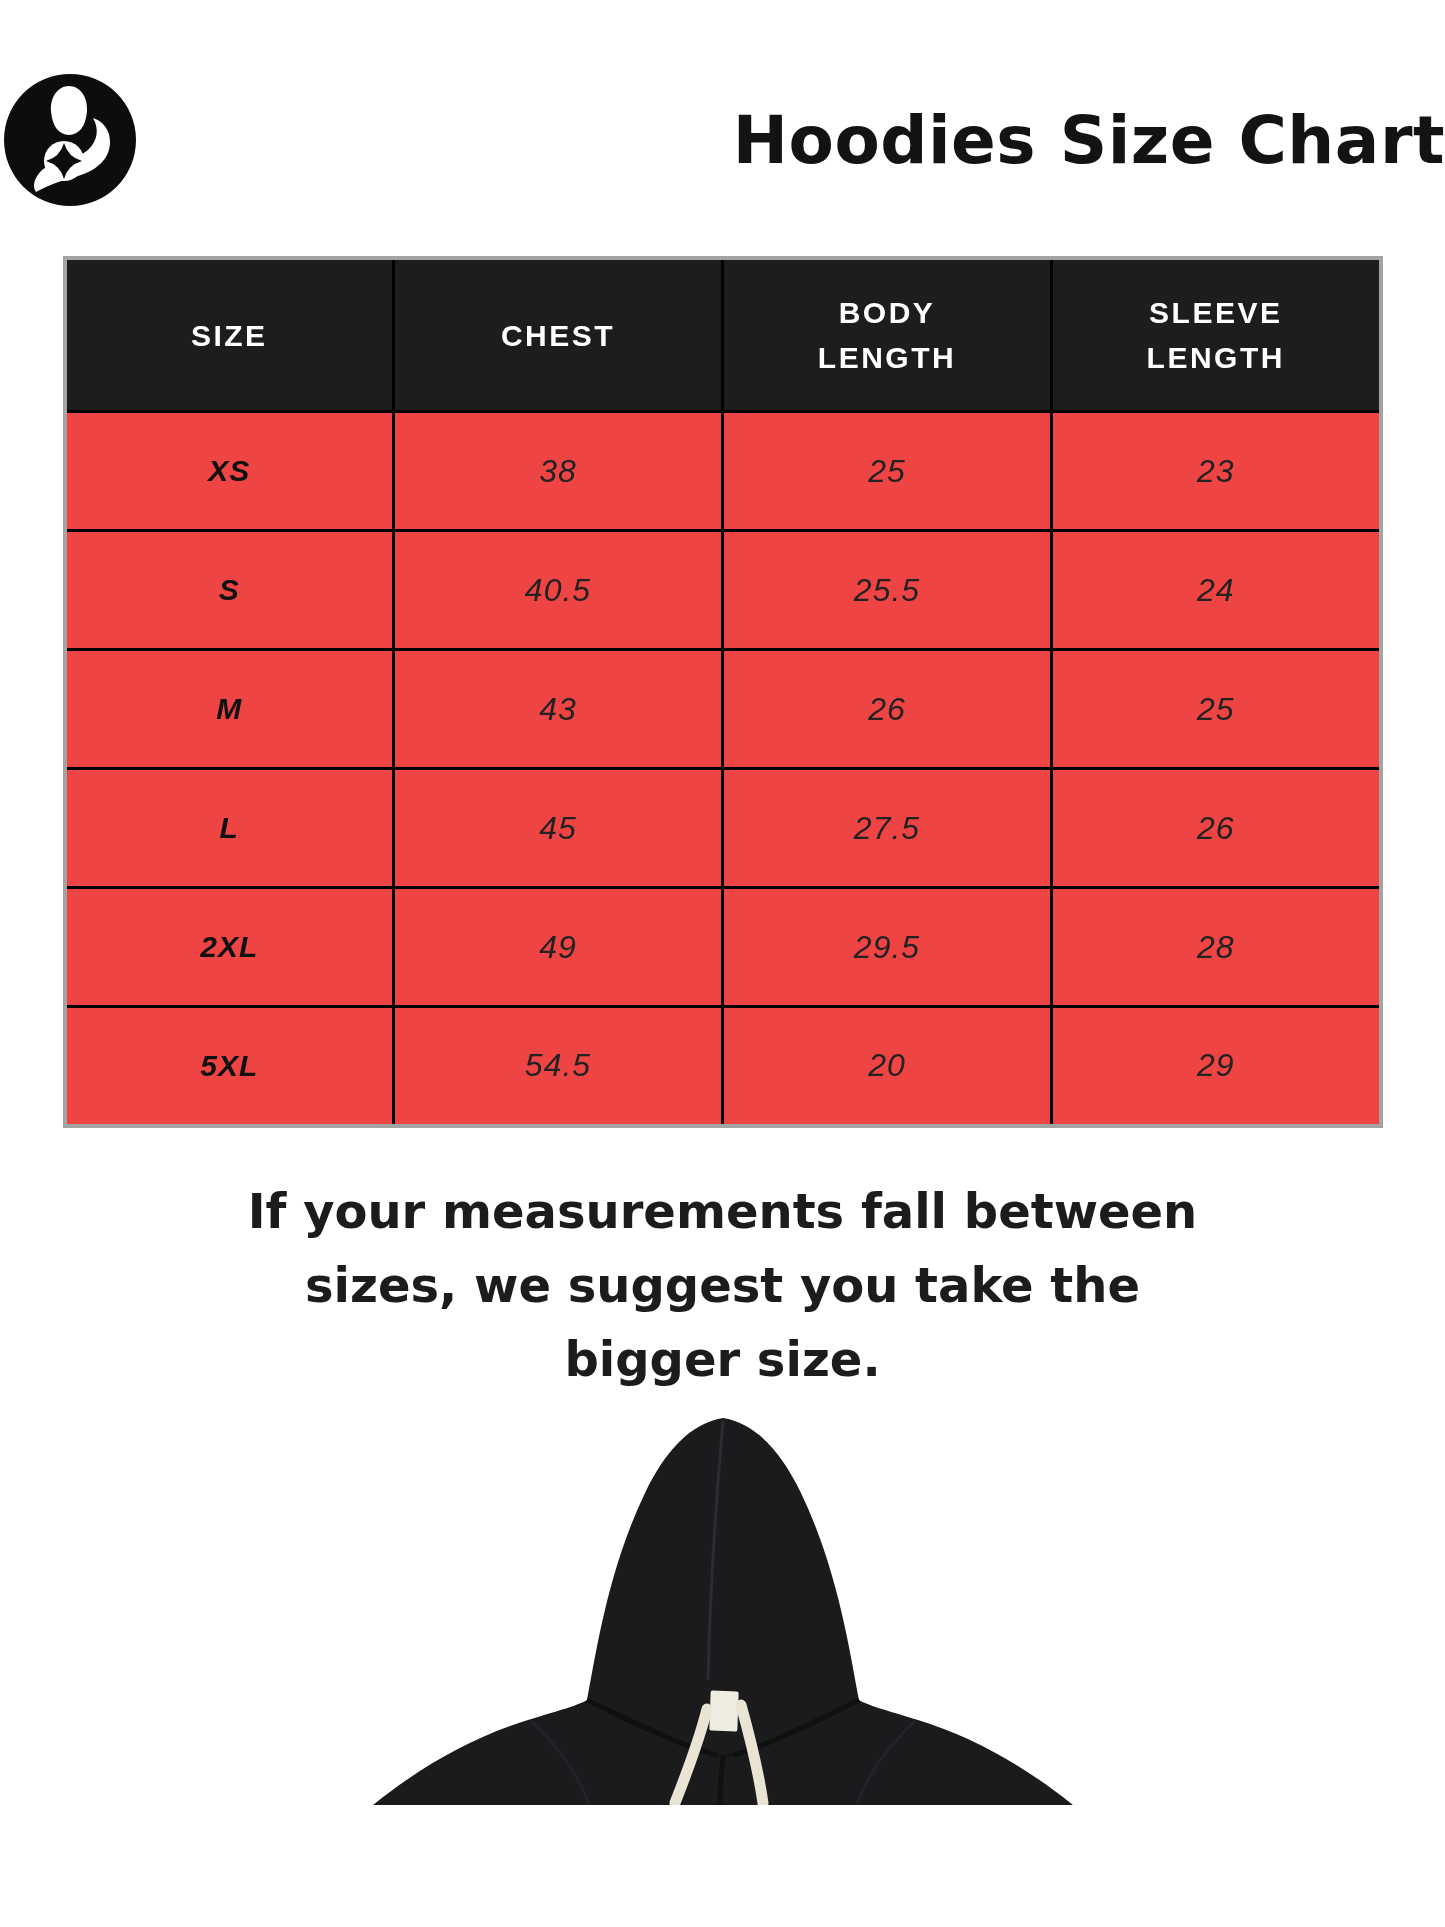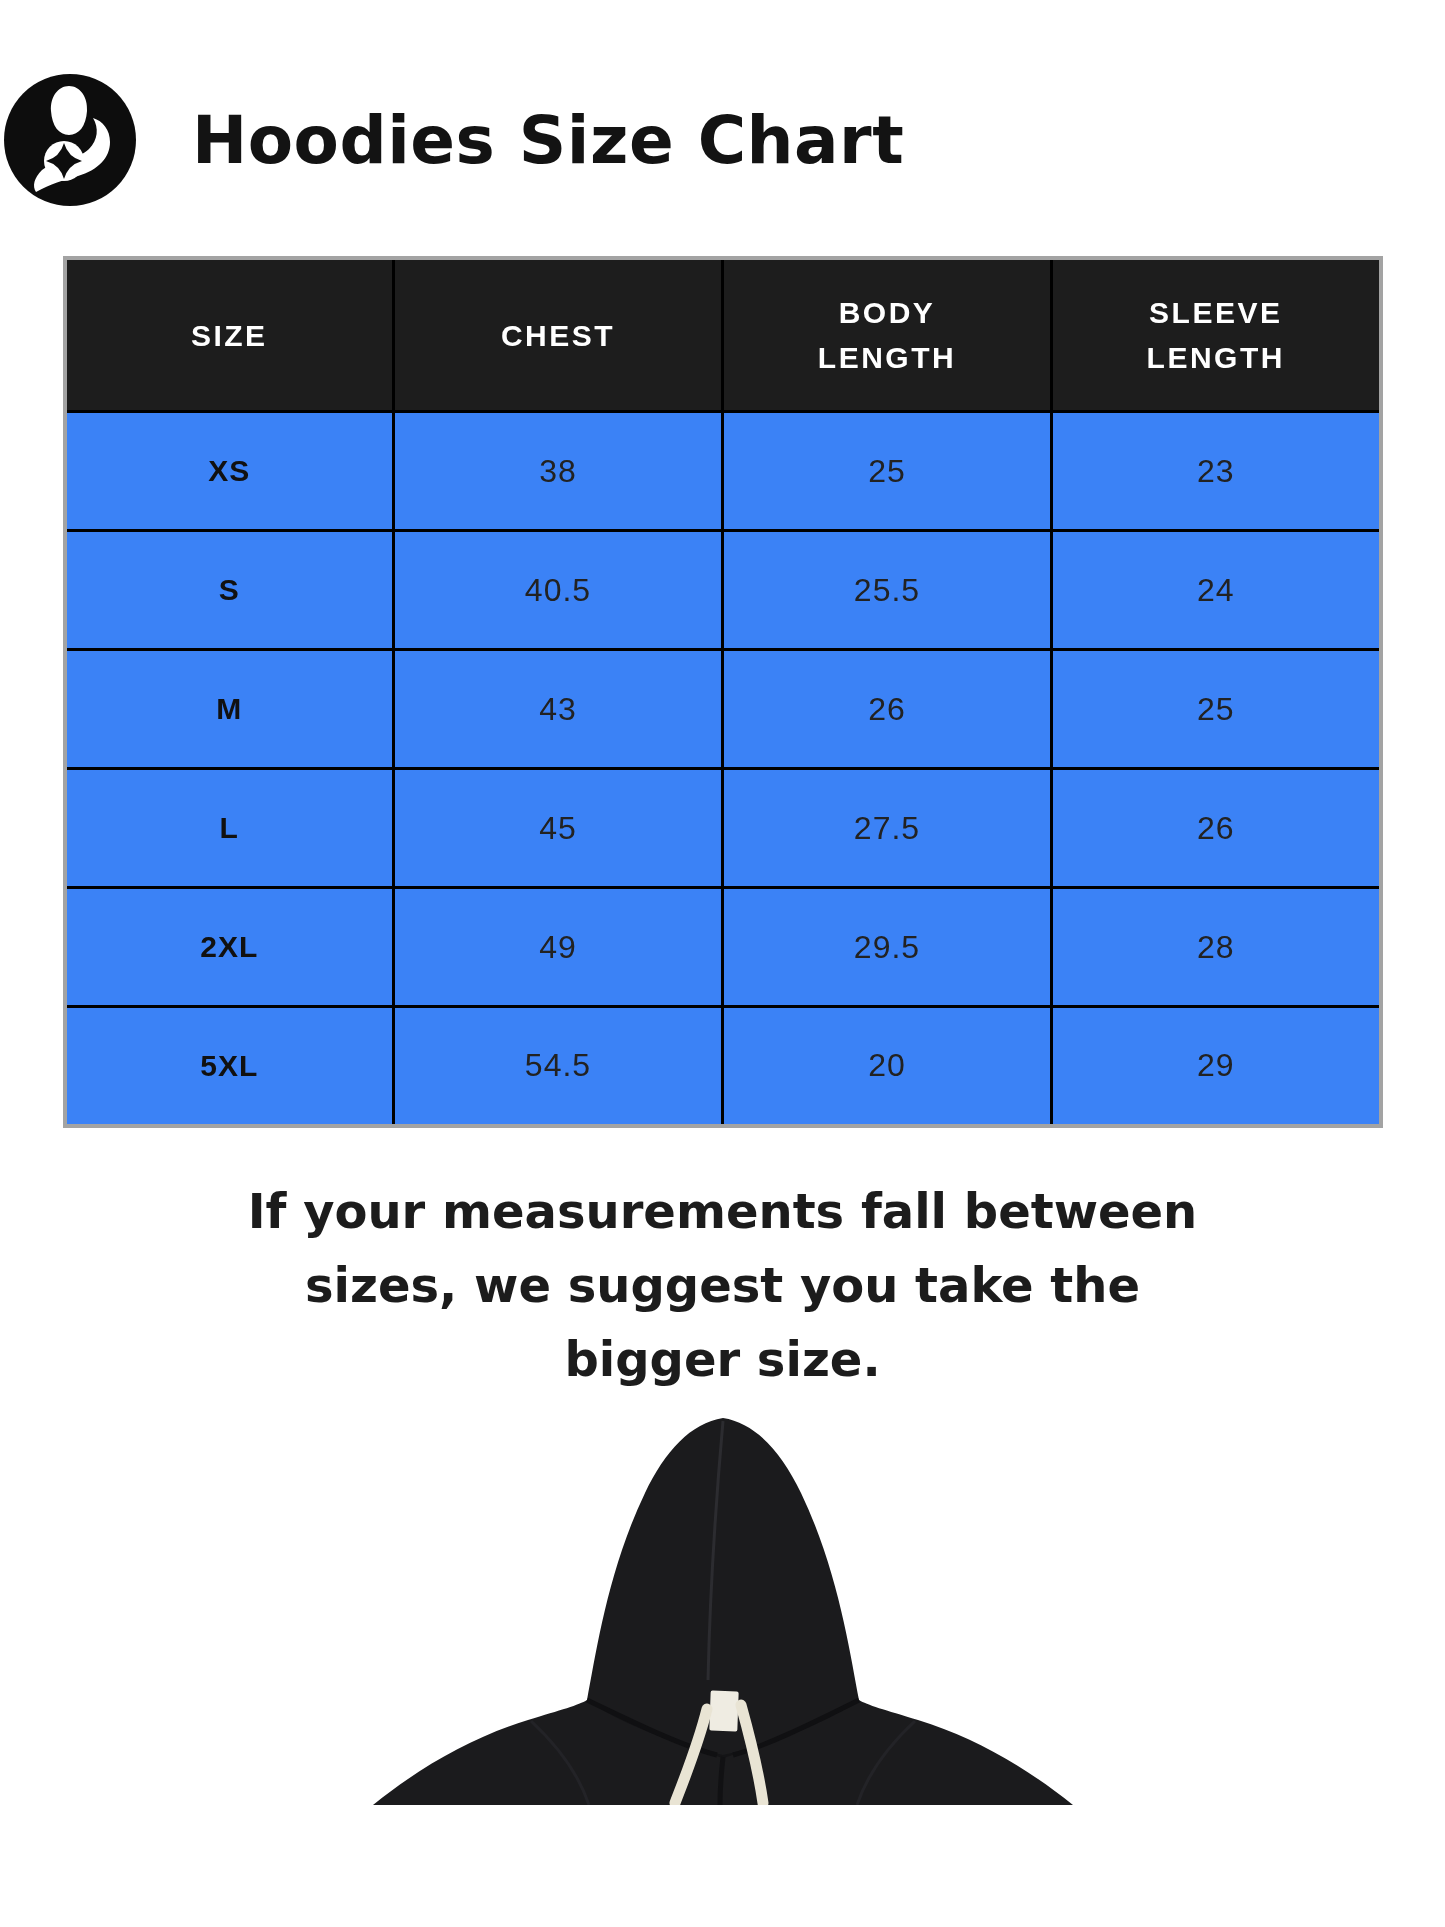--- a/index.html
+++ b/index.html
@@ -9,21 +9,21 @@
     width: 1445px;
     height: 1927px;
     overflow: hidden;
     font-family: "Liberation Sans", sans-serif;
   }
   .page { width: 1445px; height: 1927px; overflow: hidden; }
 
   
   .brand-header {
     display: flex;
-    justify-content: flex-start;
+    justify-content: space-between;
     align-items: center;
     gap: 52px;
     padding-top: 70px;
   }
   .logo { width: 140px; height: 140px; flex: 0 0 auto; }
   .logo svg { display: block; }
   .title {
     margin: 0;
     font-family: "DejaVu Sans", sans-serif;
     font-weight: 800;
@@ -46,21 +46,21 @@
     color: #ffffff;
     height: 150px;
     font-size: 30px;
     font-weight: 700;
     letter-spacing: 2.5px;
     line-height: 1.5;
     padding: 0 68px;
     vertical-align: middle;
     font-family: "Liberation Sans", sans-serif;
   }
-  .size-table tbody tr { height: 119px; background: #3b82f6; }
+  .size-table tbody tr { height: 119px; background: #ef4444; font-style: italic; }
   .size-table tbody th {
     font-size: 30px;
     font-weight: 700;
     letter-spacing: 1px;
     color: #111111;
     font-family: "Liberation Sans", sans-serif;
   }
   .size-table tbody td {
     font-size: 32px;
     font-weight: 300;

